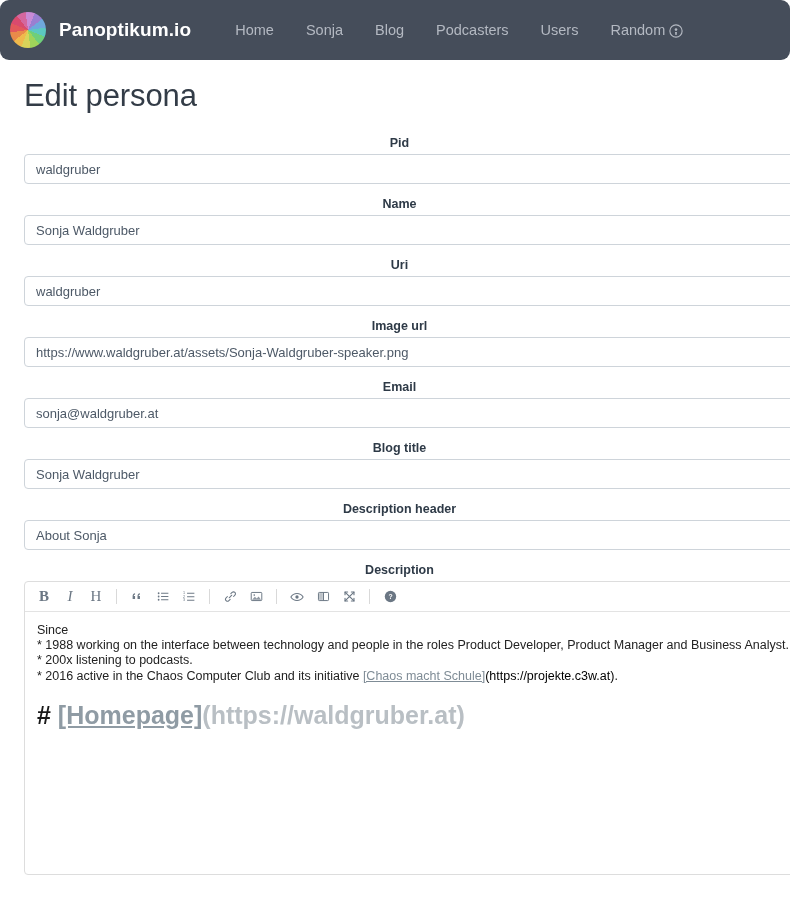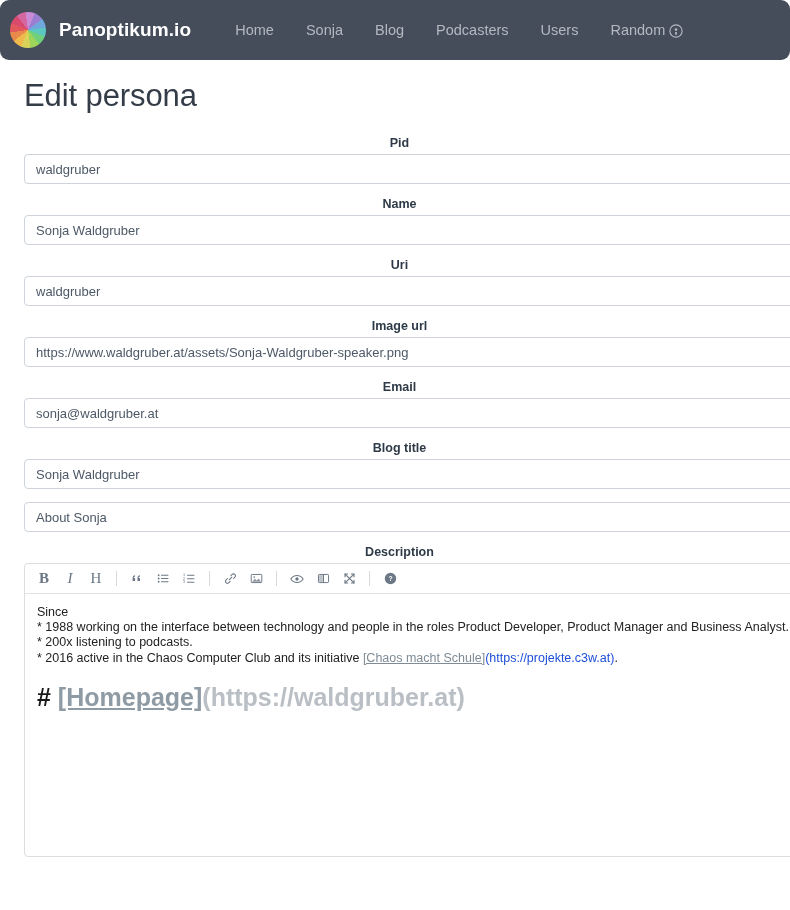--- a/index.html
+++ b/index.html
@@ -143,21 +143,21 @@
     font-size: 12.5px;
     line-height: 15.2px;
     color: #222222;
     overflow: hidden;
   }
   .md-line { white-space: pre; }
   .md-link-text {
     color: #7f8c96;
     text-decoration: underline;
   }
-  .md-link-url { color: #1d4ed8; }
+  .md-link-url { color: #000000; }
   .md-h1 {
     font-size: 25px;
     line-height: 42px;
     font-weight: bold;
     color: #1a1a1a;
     white-space: pre;
     margin-top: 10px;
   }
   .md-h1 .md-link-text { color: #8f9ba4; font-weight: bold; text-decoration: underline; }
   .md-h1 .md-link-url { color: #b9bfc4; font-weight: bold; margin-top: 12px; }
@@ -223,20 +223,21 @@
       </div>
       <div class="form-group">
         <label class="form-label">Email</label>
         <input type="text" class="form-control" value="sonja@waldgruber.at" style="">
       </div>
       <div class="form-group">
         <label class="form-label">Blog title</label>
         <input type="text" class="form-control" value="Sonja Waldgruber" style="">
       </div>
       <div class="form-group">
+        <label class="form-label">Description header</label>
         <input type="text" class="form-control" value="About Sonja" style="">
       </div>
     </div>
 
   <div class="form-group">
     <label class="form-label">Description</label>
 
     <div class="editor-wrap">
       <div class="editor-toolbar" id="editor-toolbar">
           <a class="tb-btn serif b" title="Bold">B</a>

